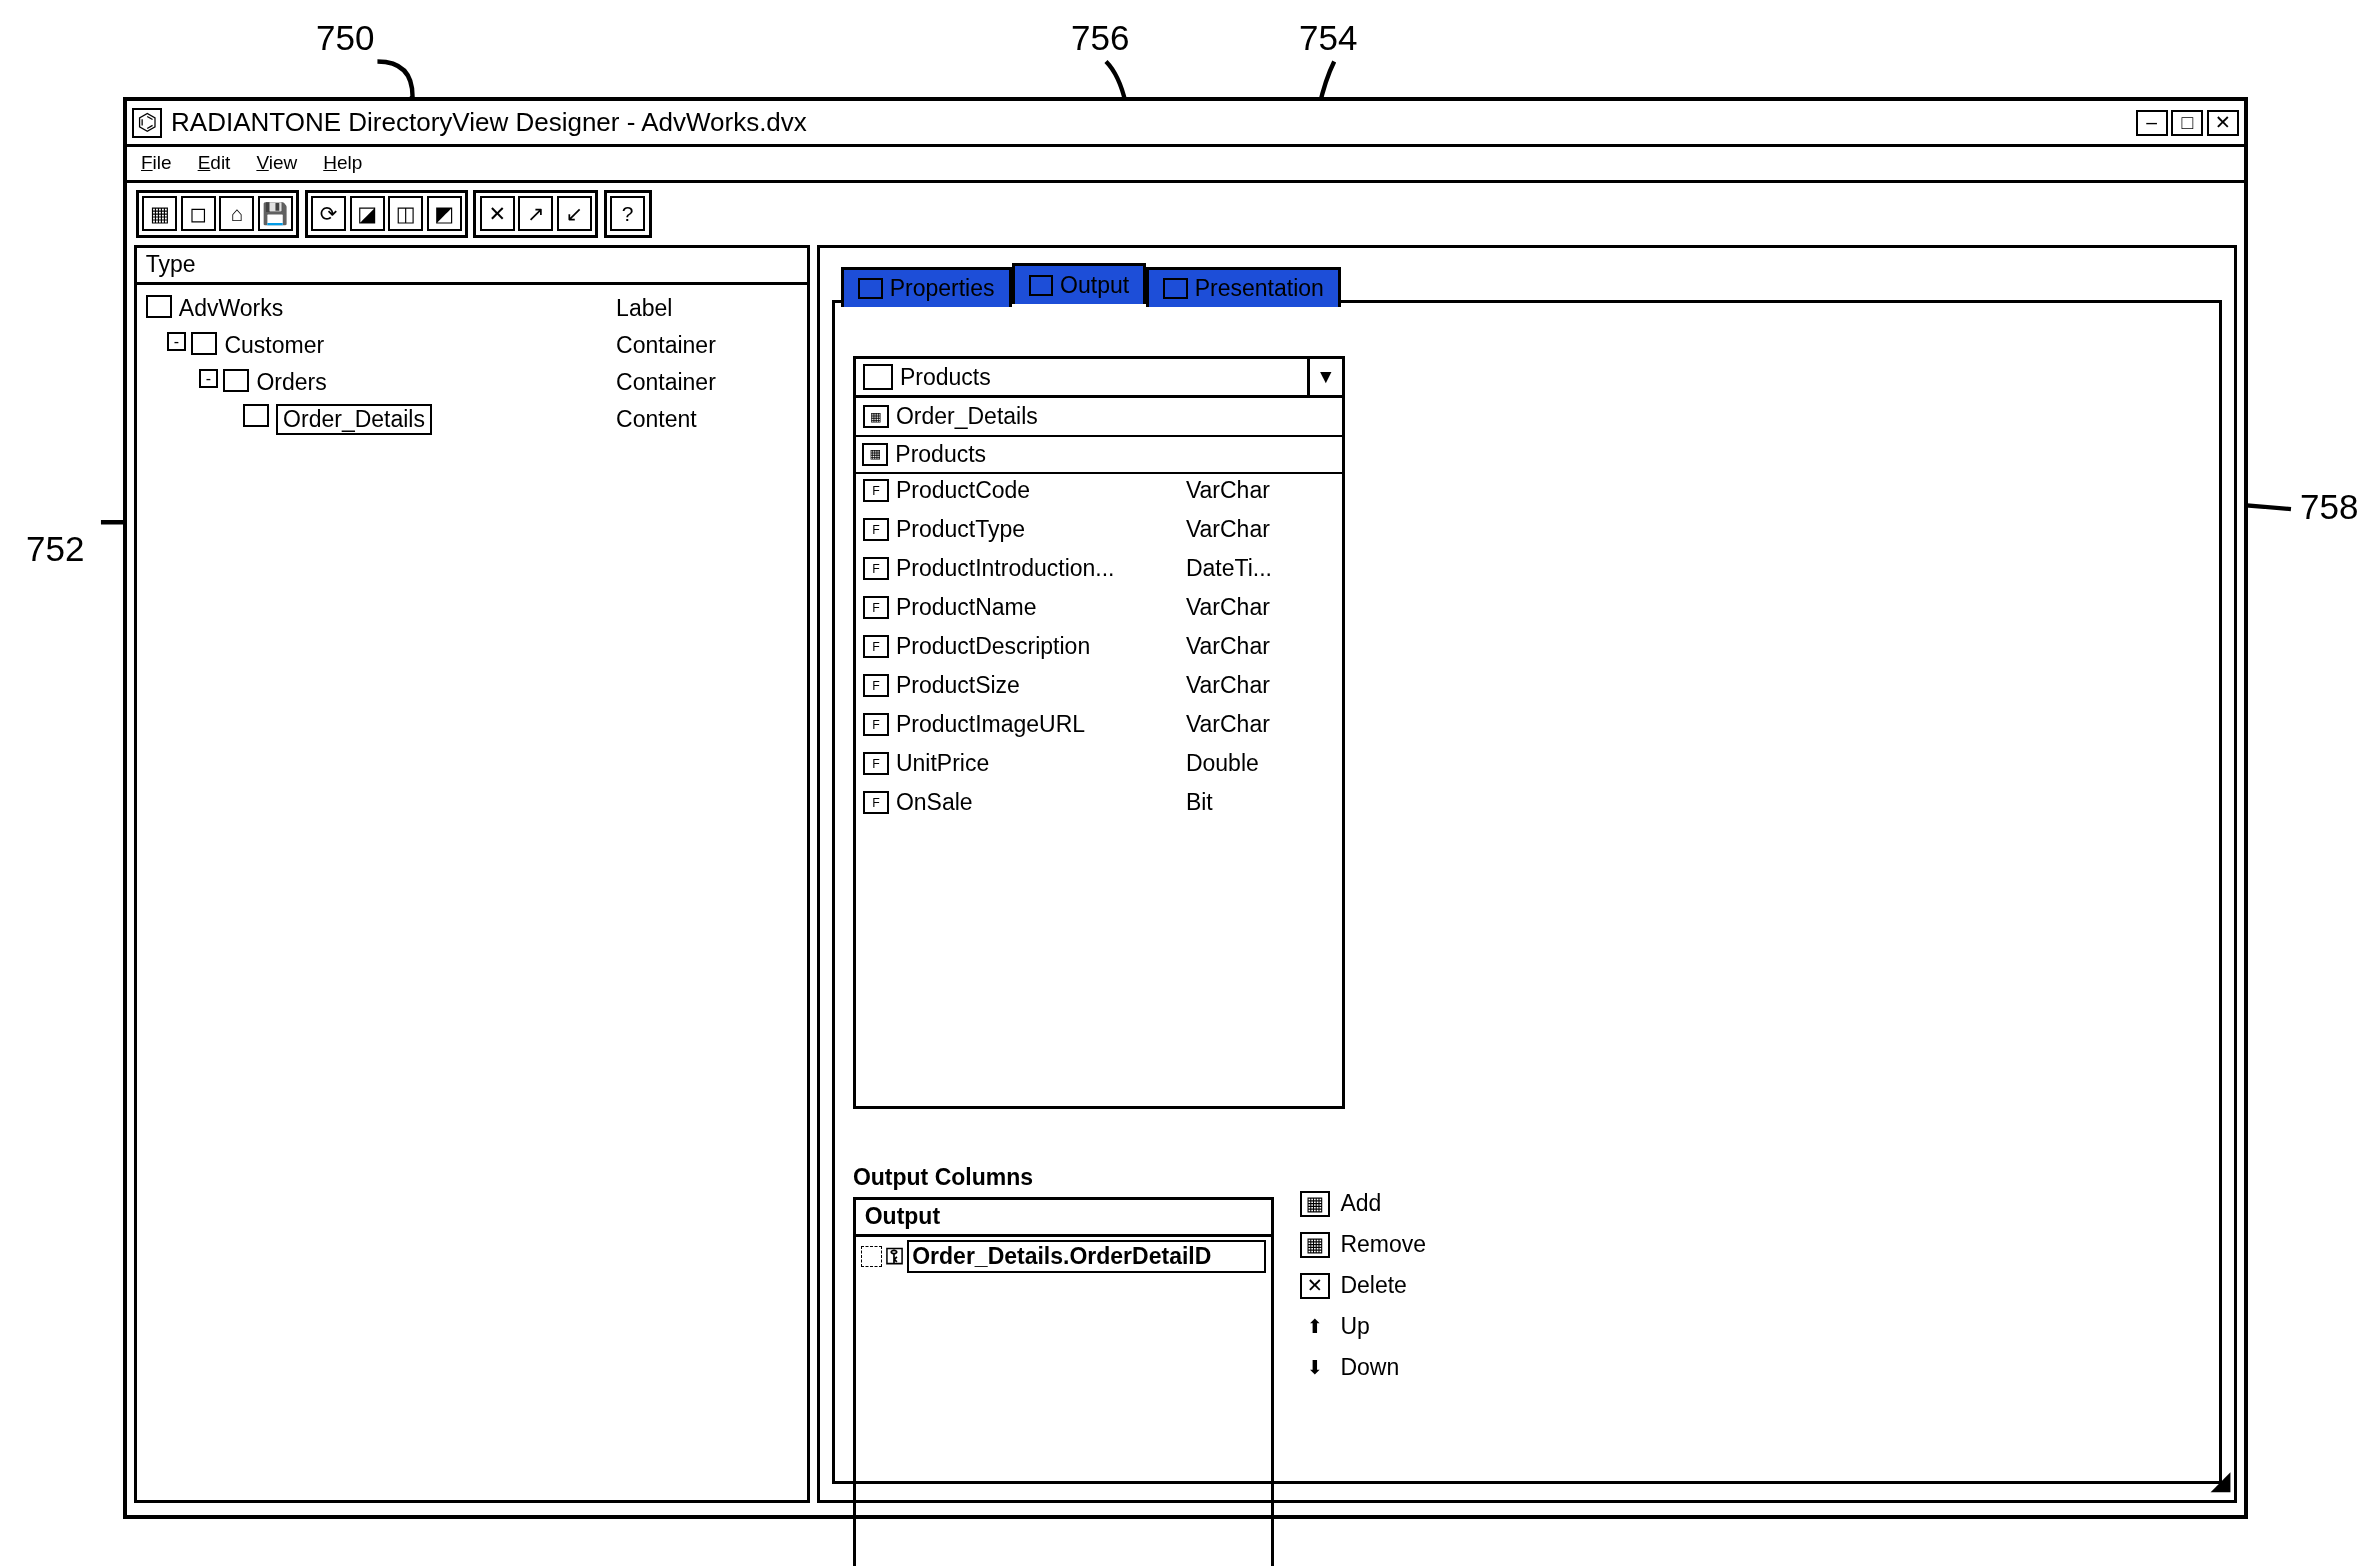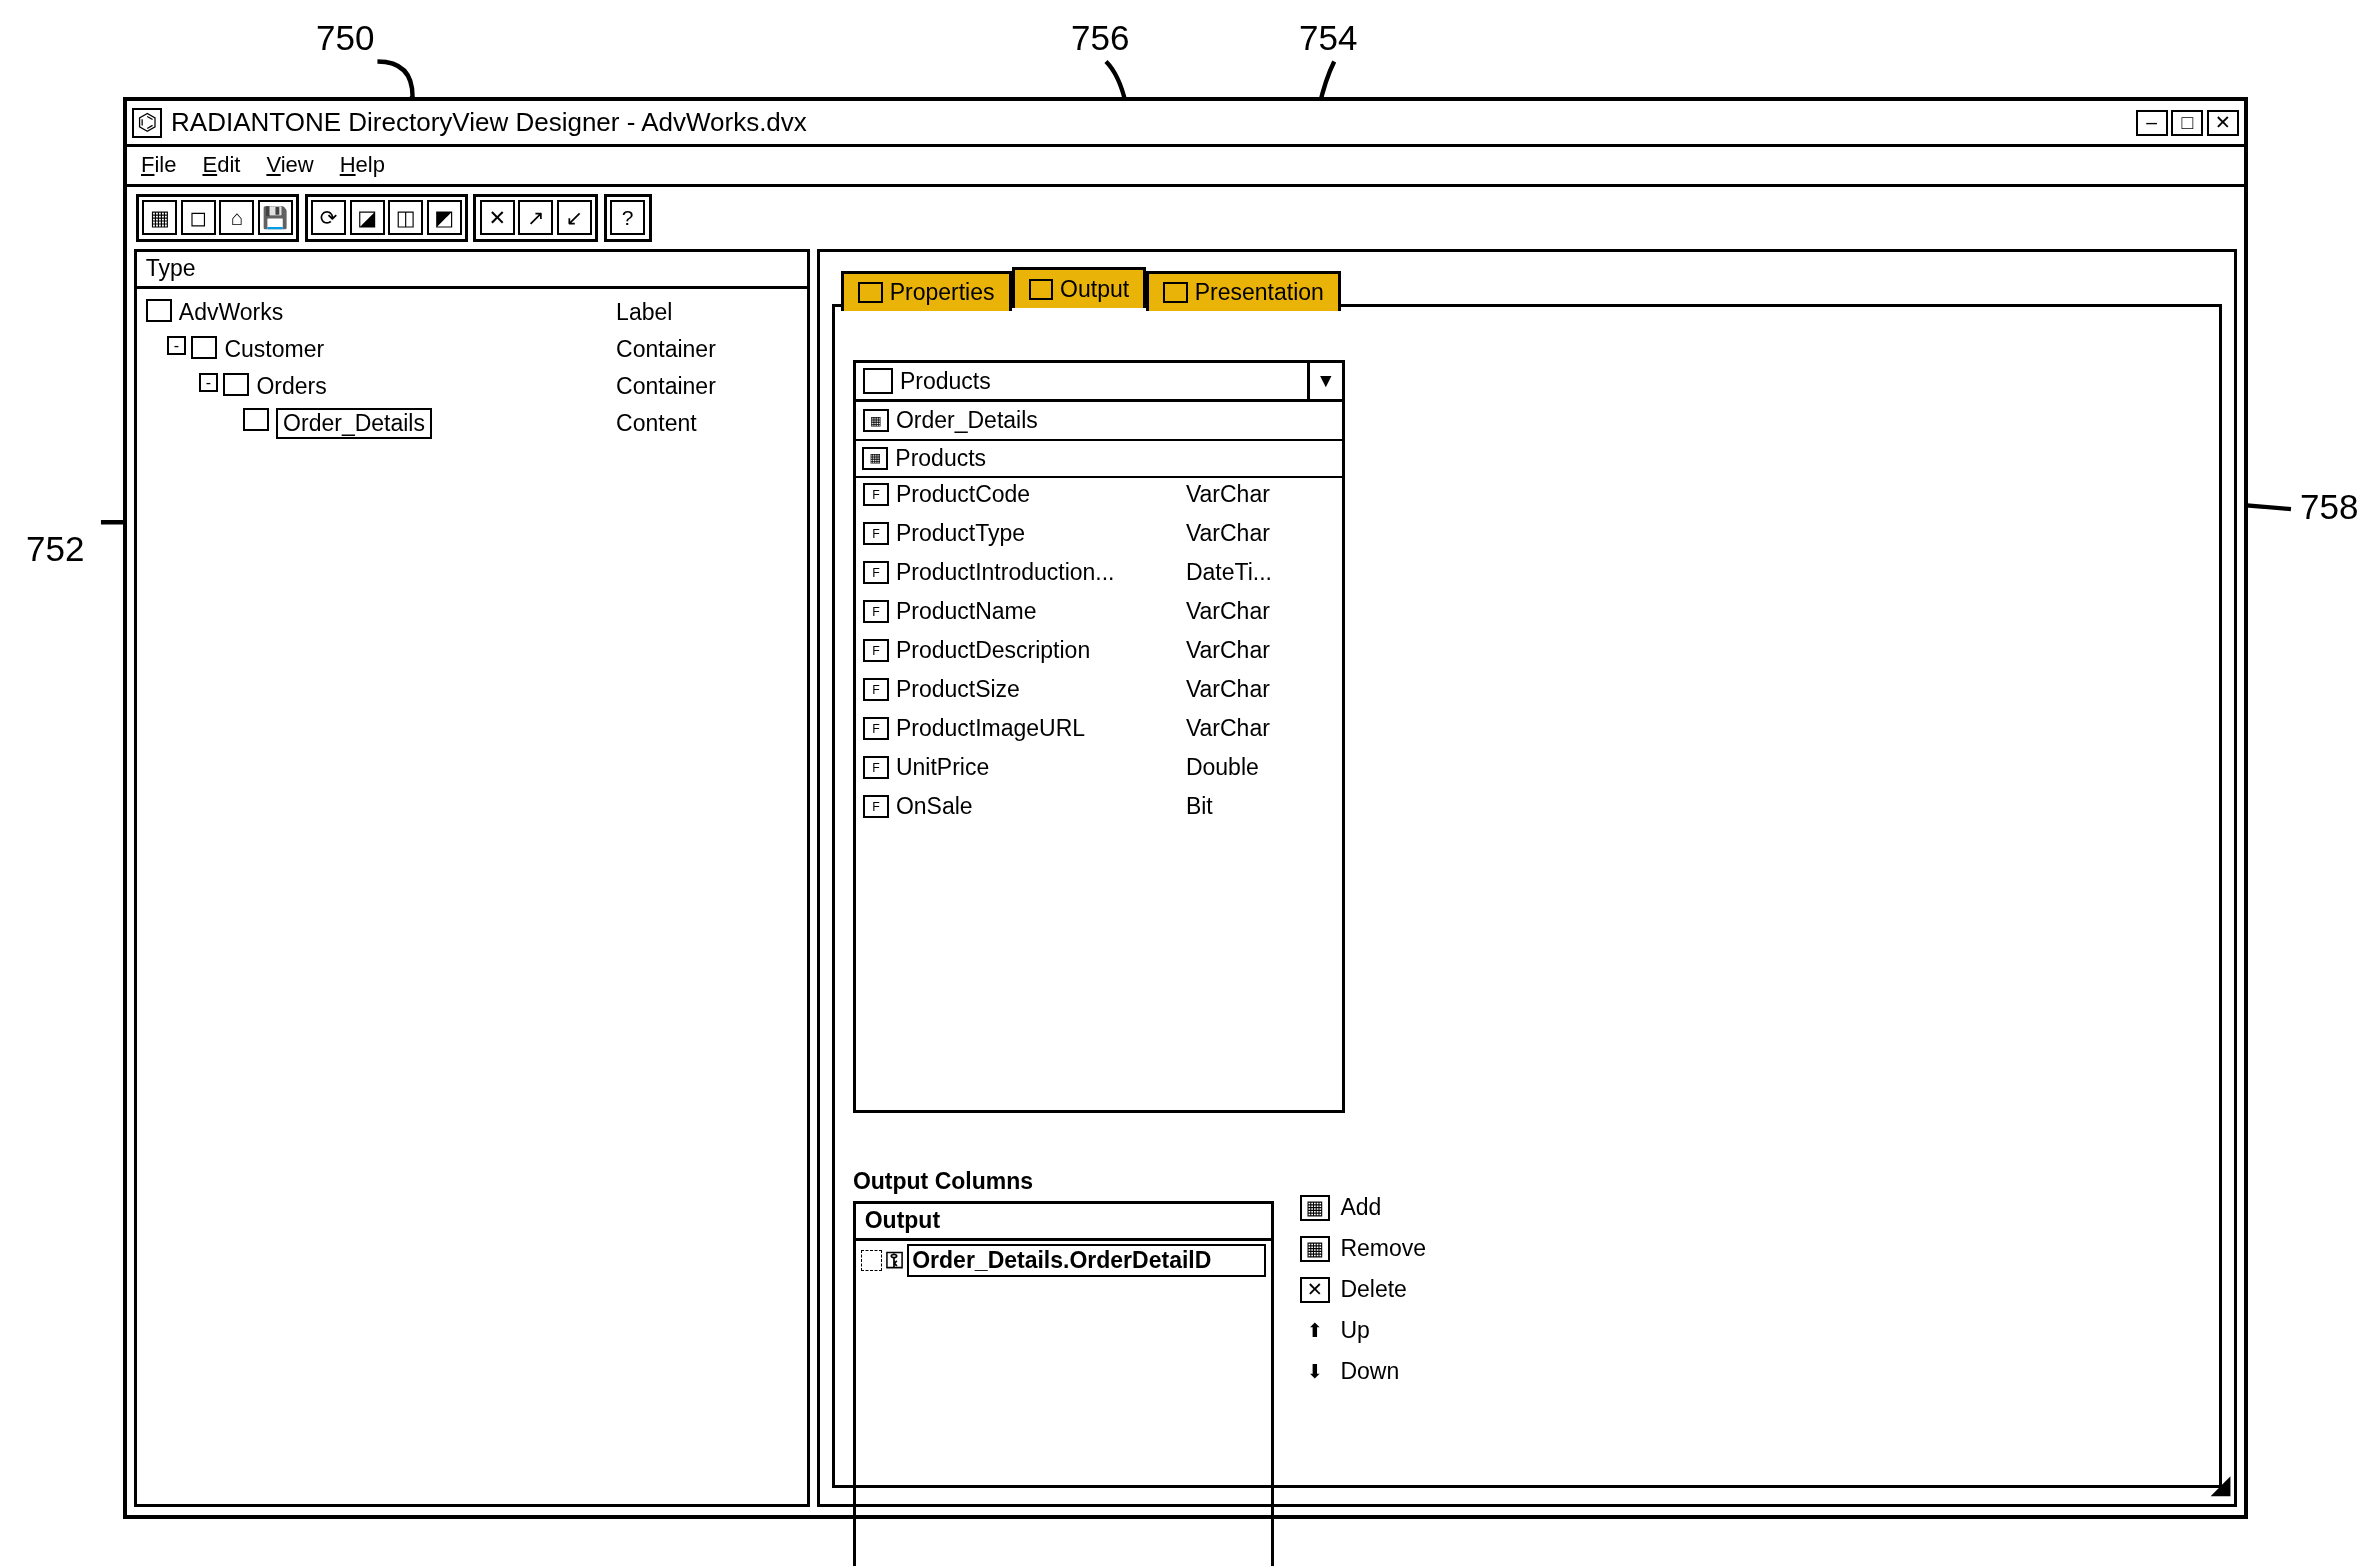--- a/index.html
+++ b/index.html
@@ -6,21 +6,21 @@
   html, body { margin: 0; padding: 0; background: #fff; font-family: Arial, Helvetica, sans-serif; font-size: 23px; color: #000; }
   .canvas { position: relative; width: 2377px; height: 1566px; }
   .callout { position: absolute; font-size: 35px; }
   .window { position: absolute; left: 123px; top: 97px; width: 2125px; height: 1422px; border: 4.4px solid #000; background: #fff; }
   .titlebar { display: flex; align-items: center; border-bottom: 3.5px solid #000; height: 46px; padding: 0 5.3px; }
   .title-icon { width: 30px; height: 30px; border: 2.6px solid #000; margin-right: 8.8px; display:flex; align-items:center; justify-content:center; }
   .title-text { flex: 1; font-size: 26px; }
   .win-btns { display: flex; gap: 3.5px; }
   .win-btn { width: 32px; height: 26px; border: 2.6px solid #000; display:flex; align-items:center; justify-content:center; font-size: 19.3px; line-height:1; }
   .menubar { display: flex; gap: 26px; padding: 5.3px 14px; border-bottom: 3.5px solid #000; }
-  .menu-item { font-size: 22px; }
+  .menu-item { font-size: 19px; }
   .menu-item span.u { text-decoration: underline; }
   .toolbar { display: flex; gap: 5.3px; padding: 7px 8.8px; }
   .tool-group { display: flex; border: 3.5px solid #000; padding: 3.5px; gap: 3.5px; }
   .tool-btn { width: 35px; height: 35px; border: 2.6px solid #000; display:flex; align-items:center; justify-content:center; font-size: 21px; }
   .body { display: flex; height: calc(100% - 149px); }
   .left-pane { width: 676px; border: 3.5px solid #000; margin: 0 7px 7px 7px; }
   .lp-header { display: flex; border-bottom: 3.5px solid #000; }
   .lp-header .col1 { width: 474px; padding: 3.5px 8.8px; border-right: 3.5px solid #000; }
   .lp-header .col2 { flex: 1; padding: 3.5px 8.8px; border-radius: 10px; }
   .tree { padding: 5.3px 8.8px; }
@@ -28,21 +28,21 @@
   .tree-label-col { display: flex; align-items: flex-start; width: 465px; }
   .tree-type-col { width: 158px; padding-left: 5.3px; }
   .tree-icon { width: 26px; height: 23px; border: 2.6px solid #000; margin-right: 7px; }
   .tree-toggle { width: 19.3px; height: 19.3px; border: 2.6px solid #000; margin-right: 5.3px; display:flex; align-items:center; justify-content:center; font-size:16px; }
   .tree-indent1 { padding-left: 21px; }
   .tree-indent2 { padding-left: 53px; }
   .tree-indent3 { padding-left: 97px; }
   .selected-node { border: 2.6px solid #000; padding: 0 5.3px; }
   .right-pane { flex: 1; border: 3.5px solid #000; margin: 0 7px 7px 0; position: relative; padding: 12.3px; }
   .tabstrip { display: flex; gap: 0; margin-left: 8.8px; }
-  .tab { border: 3.5px solid #000; border-bottom: none; padding: 5.3px 14px; display: flex; align-items: center; gap: 7px; background: #eab308; position: relative; top: 3.5px; }
+  .tab { border: 3.5px solid #000; border-bottom: none; padding: 5.3px 14px; display: flex; align-items: center; gap: 7px; background: #1d4ed8; position: relative; top: 3.5px; }
   .tab.inactive { top: 7px; }
   .tab.active { z-index: 2; }
   .tab-icon { width: 24.6px; height: 21px; border: 2.6px solid #000; }
   .right-content { border: 3.5px solid #000; height: calc(100% - 44px); padding: 53px 17.6px 17.6px 17.6px; display: flex; gap: 55px; flex-direction: column; }
   .fields-panel { width: 492px; }
   .combo { border: 3.5px solid #000; display: flex; align-items: center; height: 42px; }
   .combo .ci { width: 30px; height: 26px; border: 2.6px solid #000; margin: 0 7px; }
   .combo .ct { flex: 1; }
   .combo .cb { width: 35px; height: 100%; border-left: 3.5px solid #000; display:flex; align-items:center; justify-content:center; font-size:19.3px; }
   .field-list { border: 3.5px solid #000; border-top: none; height: 711px; overflow: hidden; }

